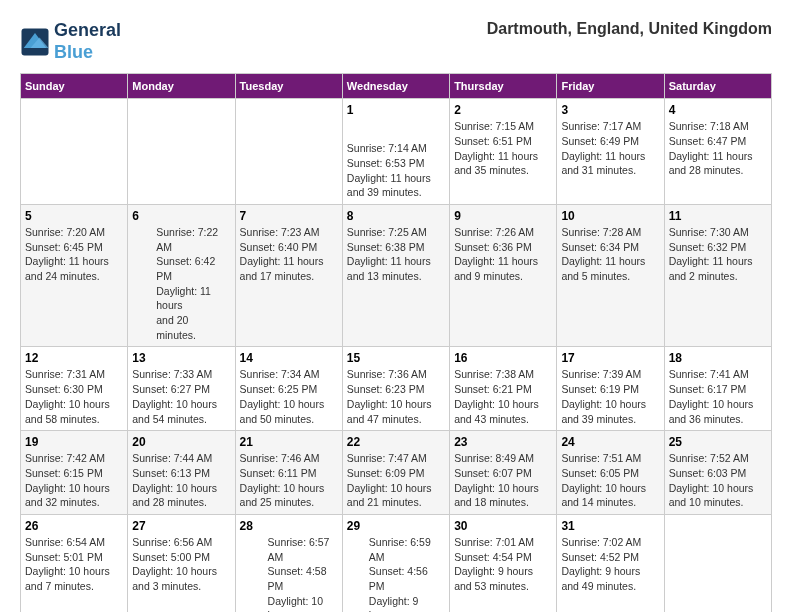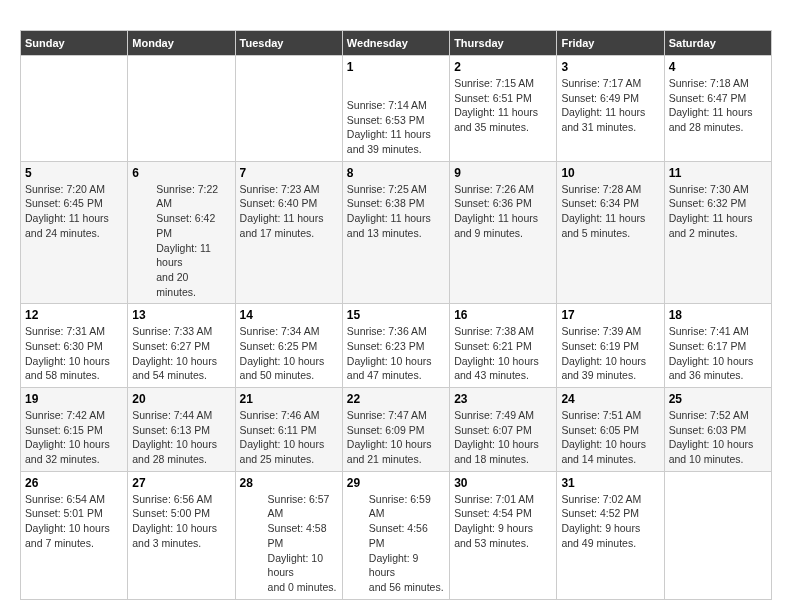--- a/index.html
+++ b/index.html
@@ -46,21 +46,21 @@
       font-size: 16px;
       color: #333;
       font-weight: bold;
     }
     table {
       width: 100%;
       border-collapse: collapse;
       font-size: 11px;
     }
     th {
-      background-color: #404040;
+      background-color: #701a75;
       color: #fff;
       padding: 6px 4px;
       text-align: left;
       font-weight: bold;
       border: 1px solid #ccc;
     }
     td {
       border: 1px solid #ccc;
       vertical-align: top;
       padding: 4px;
@@ -82,21 +82,33 @@
       line-height: 1.4;
     }
     td.empty {
       background: #fff;
     }
   </style>
 </head>
 <body>
 
 <div class="header-area">
+  <div class="logo">
+    <svg class="logo-icon" viewBox="0 0 40 40">
+      <rect x="2" y="2" width="36" height="36" rx="4" fill="#1a3a5c"></rect>
+      <polygon points="20,8 35,28 5,28" fill="#4a9fd4"></polygon>
+      <polygon points="26,14 38,28 14,28" fill="#6ab8e8" opacity="0.7"></polygon>
+    </svg>
+    <div class="logo-text">
+      <div>General</div>
+      <div><span>Blue</span></div>
+    </div>
+  </div>
   <div class="title-area">
+    <div class="location-title">Dartmouth, England, United Kingdom</div>
   </div>
 </div>
 
 <table>
   <thead>
     <tr>
     <th>Sunday</th>
         <th>Monday</th>
         <th>Tuesday</th>
         <th>Wednesday</th>
@@ -265,21 +277,21 @@
         </td>
         <td>
           <div class="day-number">22</div>
           <div class="day-info" style="white-space: pre-line;">Sunrise: 7:47 AM
 Sunset: 6:09 PM
 Daylight: 10 hours
 and 21 minutes.</div>
         </td>
         <td>
           <div class="day-number">23</div>
-          <div class="day-info" style="white-space: pre-line;">Sunrise: 7:49 AM
+          <div class="day-info" style="white-space: pre-line;">Sunrise: 8:49 AM
 Sunset: 6:07 PM
 Daylight: 10 hours
 and 18 minutes.</div>
         </td>
         <td>
           <div class="day-number">24</div>
           <div class="day-info" style="white-space: pre-line;">Sunrise: 7:51 AM
 Sunset: 6:05 PM
 Daylight: 10 hours
 and 14 minutes.</div>

